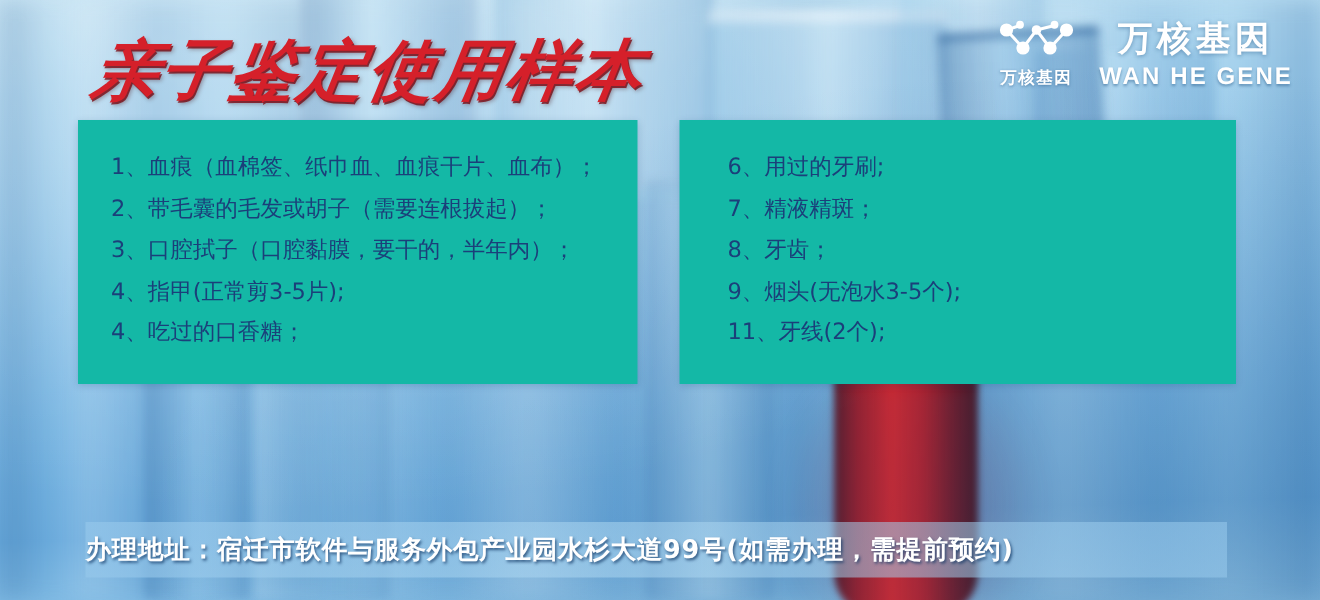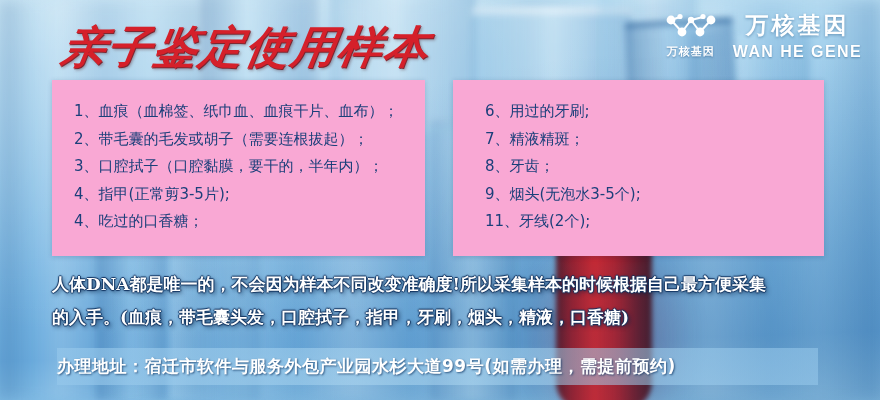--- a/index.html
+++ b/index.html
@@ -111,21 +111,21 @@
   }
   .logo-en{
     font-family:"Liberation Sans",sans-serif;
     font-size:16px;font-weight:bold;color:#ffffff;letter-spacing:1.4px;
     text-shadow:0 1px 2px rgba(20,70,120,.45);
   }
 
   
   .panels{position:absolute;left:52px;top:80px;width:772px;height:176px;display:flex;gap:28px;}
   .panel{
-    background:#f9a8d4;
+    background:#14b8a6;
     box-shadow:0 1px 5px rgba(20,60,110,.22);
     padding:18px 0 0 0;
     box-sizing:border-box;
   }
   .panel-left{width:406px;}
   .panel-right{width:404px;}
   .panel ul{list-style:none;margin:0;padding:0 10px 0 22px;}
   .panel-right ul{padding-left:32px;}
   .panel li{
     font-family:"DejaVu Sans","Liberation Sans",sans-serif;
@@ -225,22 +225,18 @@
       <ul>
         <li>6、用过的牙刷;</li>
         <li>7、精液精斑；</li>
         <li>8、牙齿；</li>
         <li>9、烟头(无泡水3-5个);</li>
         <li>11、牙线(2个);</li>
       </ul>
     </div>
   </div>
 
-  <div class="note">
-    <span>人体DNA都是唯一的，不会因为样本不同改变准确度!所以采集样本的时候根据自己最方便采集</span>
-    <span>的入手。(血痕，带毛囊头发，口腔拭子，指甲，牙刷，烟头，精液，口香糖)</span>
-  </div>
 
   <div class="address">
     <span class="address-text">办理地址：宿迁市软件与服务外包产业园水杉大道99号(如需办理，需提前预约)</span>
   </div>
 
 </div>
 
 </body></html>

